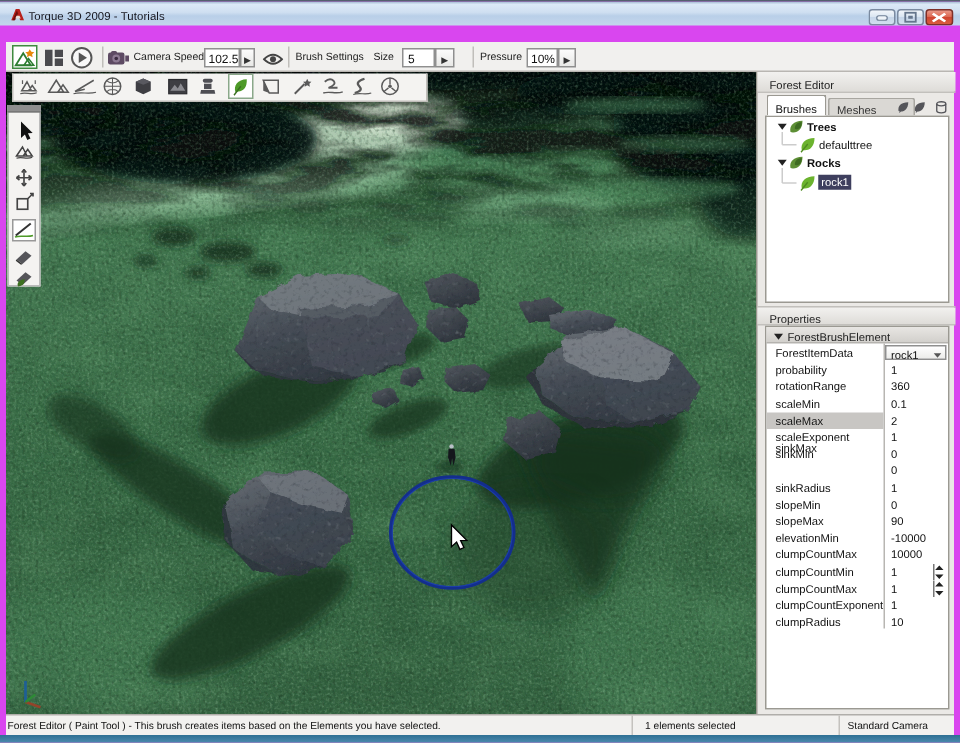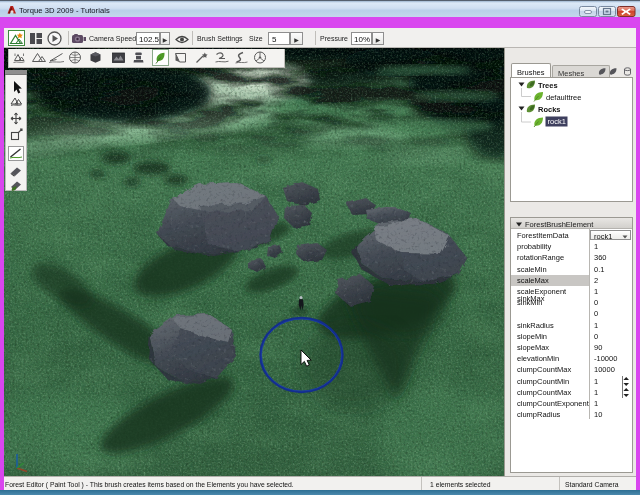--- a/index.html
+++ b/index.html
@@ -392,20 +392,23 @@
       <g transform="translate(0,100)">
         <path d="M5 9 L11 3.5 L15 6.5 L9 12 Z" fill="#55555a"></path>
         <path d="M6 13 C5 10.5 7 8.5 10.5 8.2 C10.6 11 9 12.6 6.8 12.8 Z" fill="#3c7020"></path>
       </g>
     </g>
       </svg>
   </div>
 
   <div id="rpanel">
 
+    <div style="position:absolute;left:0;top:0;width:132px;height:14px;background:linear-gradient(#f2f1ef,#dedcd8);border-bottom:1px solid #c2c0bc">
+      <span style="position:absolute;left:8px;top:3.5px;font-size:7.5px;color:#222">Forest Editor</span>
+    </div>
 
     <div style="position:absolute;left:6px;top:15px;width:40px;height:14px;background:#fff;border:1px solid #9b9992;border-bottom:none;border-radius:2px 2px 0 0;z-index:2">
       <span style="position:absolute;left:5px;top:3.5px;font-size:7.5px;color:#111">Brushes</span>
     </div>
     <div style="position:absolute;left:47px;top:17px;width:58px;height:12px;background:#dad8d4;border:1px solid #a8a6a0;border-bottom:none;border-radius:2px 2px 0 0">
       <span style="position:absolute;left:5px;top:2.5px;font-size:7.5px;color:#333">Meshes</span>
     </div>
     <svg width="36" height="9" viewBox="0 0 36 9" style="position:absolute;left:93px;top:19px">
       <g fill="#55555a">
         <path d="M1 7 C0.4 3.8 2.6 1.2 7.5 1.2 C7.5 5.4 5 7.6 2.2 7.4 Z"></path>
@@ -444,20 +447,23 @@
         <path d="M10.5 44 L20 44" stroke="#ccc" fill="none"></path>
         <g transform="translate(22,37.5)">
           <path d="M1.5 10 C0.5 5.5 4 2 10 2 C10 7.5 7 10.5 3 10.2 Z" fill="#6bb32e"></path>
           <path d="M1 11.5 L5.5 6" stroke="#4e8a20" stroke-width="0.9"></path>
         </g>
         <rect x="34.5" y="38.5" width="22" height="10" fill="#3e3f5e"></rect>
         <text x="36.5" y="46" font-size="7.5" fill="#fff">rock1</text>
       </svg>
     </div>
 
+    <div style="position:absolute;left:0;top:156px;width:132px;height:13px;background:linear-gradient(#f2f1ef,#dedcd8);border-top:1px solid #c2c0bc;border-bottom:1px solid #c2c0bc">
+      <span style="position:absolute;left:8px;top:2.5px;font-size:7.5px;color:#222">Properties</span>
+    </div>
 
     <div style="position:absolute;left:5px;top:169px;width:123px;height:256px;background:#fff;border:1px solid #9b9992">
       <div style="position:absolute;left:0;top:0;width:121px;height:11px;background:linear-gradient(#e8e6e3,#d2d0cc);border-bottom:1px solid #b5b3af">
         <svg width="8" height="8" viewBox="0 0 8 8" style="position:absolute;left:4px;top:2px">
             <path d="M1 2.5 L7 2.5 L4 6.5 Z" fill="#222"></path>
           </svg>
         <span style="position:absolute;left:14px;top:1.5px;font-size:7.5px;color:#222">ForestBrushElement</span>
       </div>
       <div id="prows" style="position:absolute;left:0;top:11px;width:121px;font-size:7.5px;color:#111">
         <div style="position:absolute;left:78px;top:0;width:1px;height:190px;background:#b8b6b2"></div>

